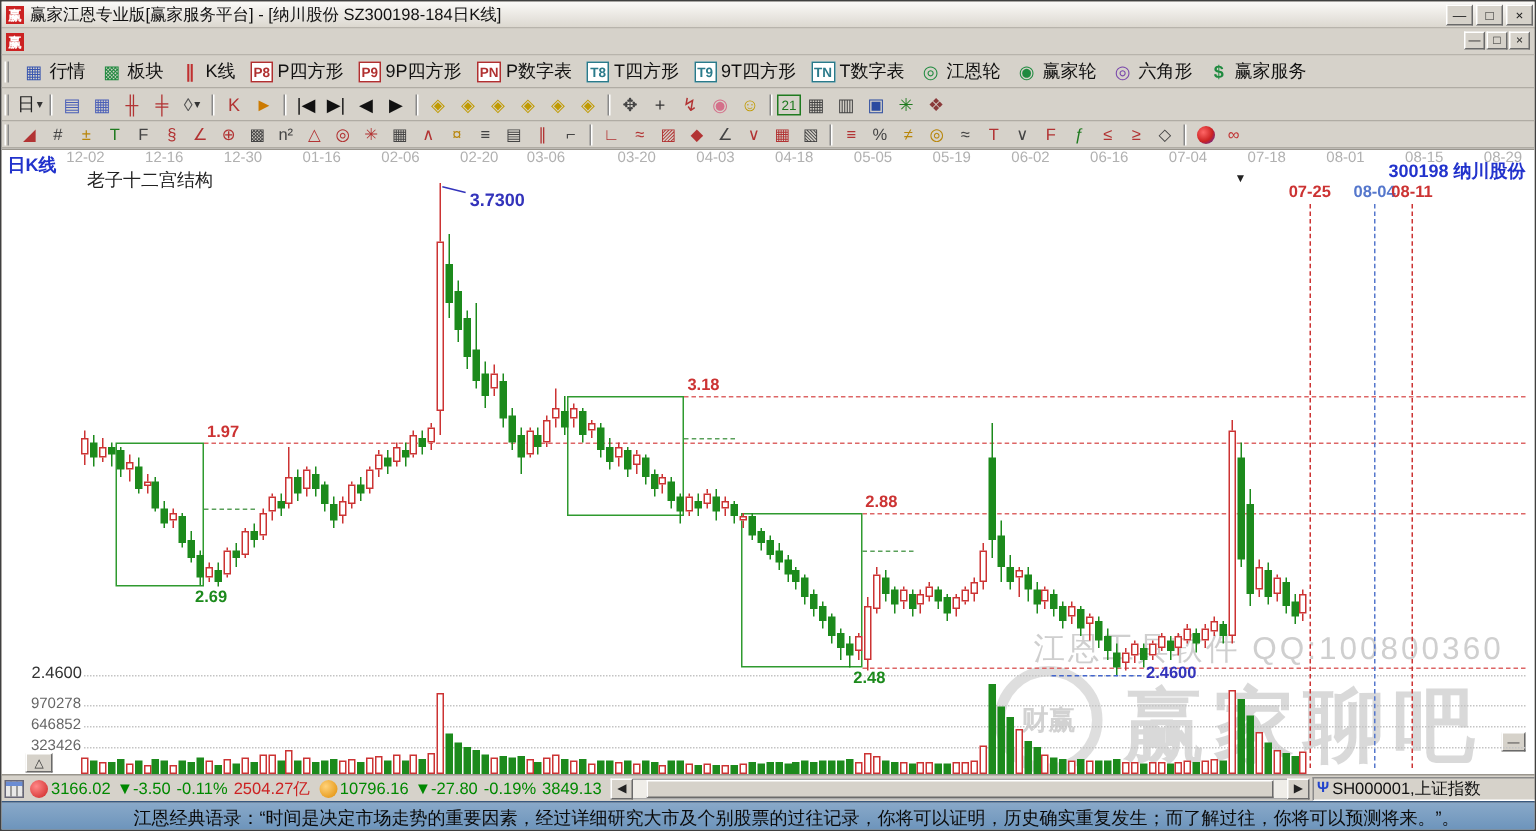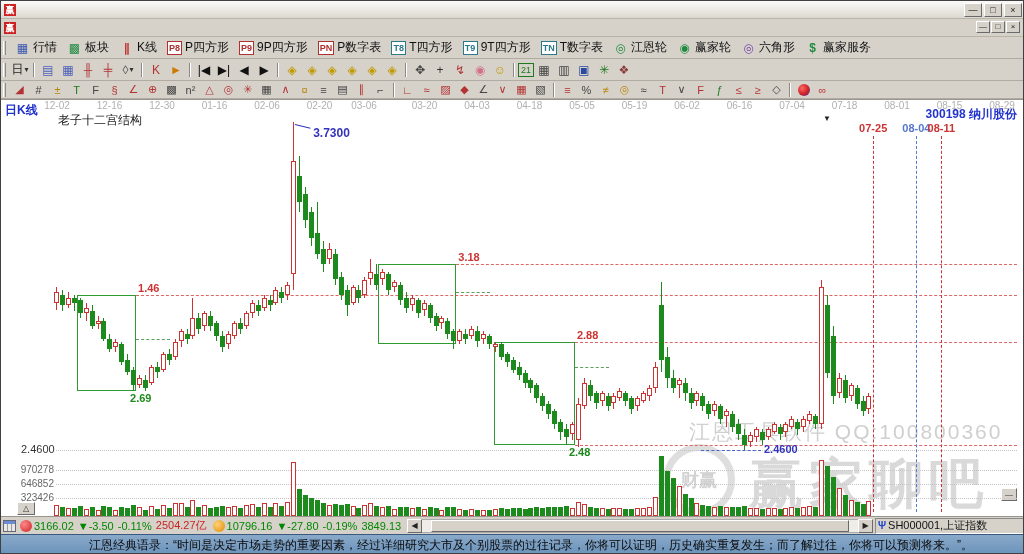--- a/index.html
+++ b/index.html
@@ -73,20 +73,21 @@
   .marquee{position:absolute;left:0;top:533px;width:1024px;height:21px;background:linear-gradient(#89a9c9,#6a92ba);border-top:1px solid #39597f;display:flex;align-items:center;font-size:12px;color:#0a0a0a;overflow:hidden;}
   .marquee .mtext{padding-left:88px;white-space:nowrap;}
 </style>
 </head>
 <body>
 
 <div class="app">
 
   <div class="titlebar">
     <span class="appicon">赢</span>
+    <span class="title-text">赢家江恩专业版[赢家服务平台] - [纳川股份  SZ300198-184日K线]</span>
     <span class="winbtns">
       <span class="wbtn">—</span>
       <span class="wbtn">□</span>
       <span class="wbtn">×</span>
     </span>
   </div>
 
   <div class="menubar">
     <span class="appicon">赢</span>
   </div>
@@ -290,21 +291,21 @@
       <div class="gdash" style="position: absolute; left: 135.055px; top: 238.9px; width: 34px;"></div>
       <div class="gdash" style="position: absolute; left: 455.275px; top: 192.4px; width: 34px;"></div>
       <div class="gdash" style="position: absolute; left: 573.875px; top: 267.3px; width: 34px;"></div>
       <div class="vline" style="position: absolute; left: 872.2px; border-left: 1px dashed rgb(204, 51, 51);"></div>
       <div class="vlabel" style="position: absolute; left: 872.2px; color: rgb(204, 51, 51);">07-25</div>
       <div class="vline" style="position: absolute; left: 915.4px; border-left: 1px dashed rgb(85, 119, 204);"></div>
       <div class="vlabel" style="position: absolute; left: 915.4px; color: rgb(85, 119, 204);">08-04</div>
       <div class="vline" style="position: absolute; left: 940.3px; border-left: 1px dashed rgb(204, 51, 51);"></div>
       <div class="vlabel" style="position: absolute; left: 940.3px; color: rgb(204, 51, 51);">08-11</div>
       <div class="gbox" style="position: absolute; left: 76.3px; top: 195px; width: 58.7px; height: 95.6px;"></div>
-      <div class="plabel" style="position: absolute; left: 137.055px; top: 182.02px; color: rgb(204, 51, 51);">1.46</div>
+      <div class="plabel" style="position: absolute; left: 137.055px; top: 182.02px; color: rgb(204, 51, 51);">1.97</div>
       <div class="plabel" style="position: absolute; left: 129.055px; top: 291.591px; color: rgb(28, 138, 28);">2.69</div>
       <div class="gbox" style="position: absolute; left: 377px; top: 164px; width: 78.3px; height: 80.1px;"></div>
       <div class="plabel" style="position: absolute; left: 457.275px; top: 151.024px; color: rgb(204, 51, 51); text-align: right;">3.18</div>
       <div class="gbox" style="position: absolute; left: 493.2px; top: 241.5px; width: 80.6px; height: 103.3px;"></div>
       <div class="plabel" style="position: absolute; left: 575.875px; top: 228.514px; color: rgb(204, 51, 51);">2.88</div>
       <div class="plabel" style="position: absolute; left: 567.875px; top: 345.834px; color: rgb(28, 138, 28);">2.48</div>
       <div class="wick" style="position: absolute; left: 55px; top: 187.3px; height: 23.2px; background: rgb(204, 51, 51);"></div>
       <div class="body-up" style="position: absolute; left: 53px; top: 192.4px; width: 5px; height: 10.3px;"></div>
       <div class="vol-up" style="position: absolute; left: 53px; top: 404.7px; width: 5px; height: 11.3px;"></div>
       <div class="wick" style="position: absolute; left: 60.9px; top: 189.9px; height: 20.7px; background: rgb(28, 138, 28);"></div>

